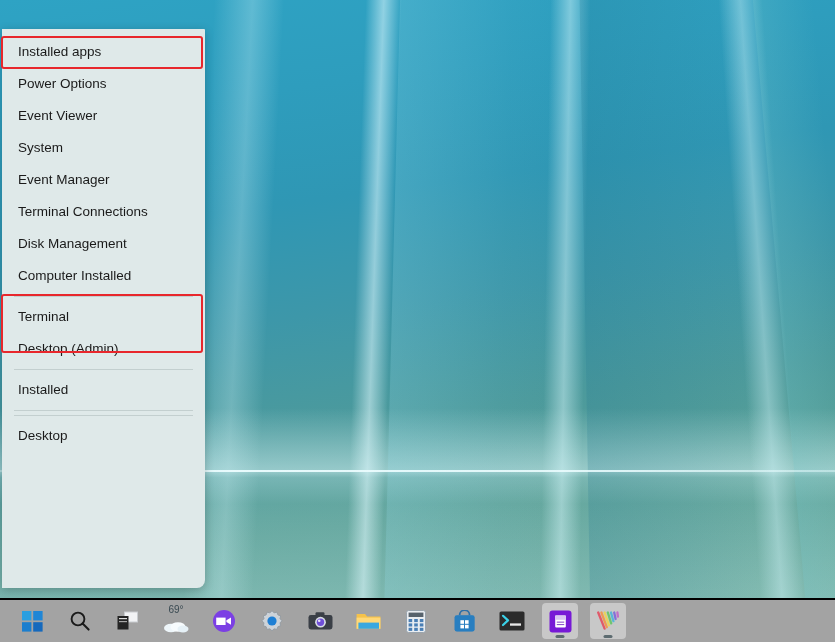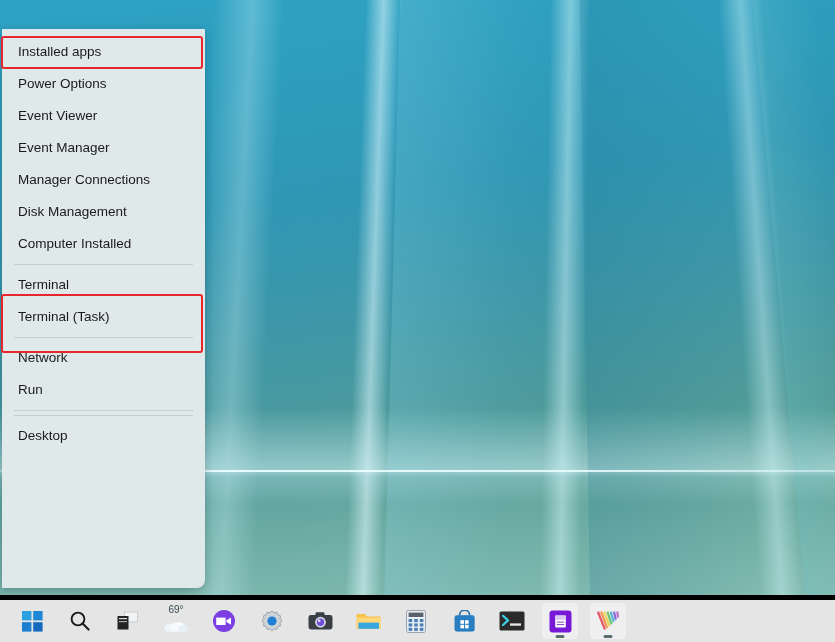--- a/index.html
+++ b/index.html
@@ -154,22 +154,22 @@
     width: 202px;
     height: 59px;
   }
 
   
   #taskbar {
     position: absolute;
     left: 0; bottom: 0;
     width: 835px;
     height: 42px;
-    background: #e5e5e5;
-    border-top: 5px solid #000000;
+    background: #a3a3a3;
+    border-top: 2px solid #000000;
     display: flex;
     align-items: center;
   }
   #tb-icons {
     display: flex;
     align-items: center;
     padding-left: 14px;
     gap: 12px;
   }
   .tb-btn {
@@ -231,52 +231,52 @@
       <div class="menu-item">
         <span>Installed apps</span>
       </div>
       <div class="menu-item">
         <span>Power Options</span>
       </div>
       <div class="menu-item">
         <span>Event Viewer</span>
       </div>
       <div class="menu-item">
+        <span>System</span>
+      </div>
+      <div class="menu-item">
         <span>Event Manager</span>
       </div>
       <div class="menu-item">
-        <span>Manager Connections</span>
+        <span>Terminal Connections</span>
       </div>
       <div class="menu-item">
         <span>Disk Management</span>
       </div>
       <div class="menu-item">
         <span>Computer Installed</span>
       </div>
     </div>
 
     <div class="menu-sep"></div>
 
     <div class="menu-group">
       <div class="menu-item">
         <span>Terminal</span>
       </div>
       <div class="menu-item">
-        <span>Terminal (Task)</span>
+        <span>Desktop (Admin)</span>
       </div>
     </div>
 
     <div class="menu-sep"></div>
 
     <div class="menu-group">
       <div class="menu-item">
-        <span>Network</span>
-      </div>
-      <div class="menu-item">
-        <span>Run</span>
+        <span>Installed</span>
       </div>
     </div>
 
     <div class="menu-sep"></div>
 
 
     <div class="menu-sep"></div>
 
     <div class="menu-group">
       <div class="menu-item">

